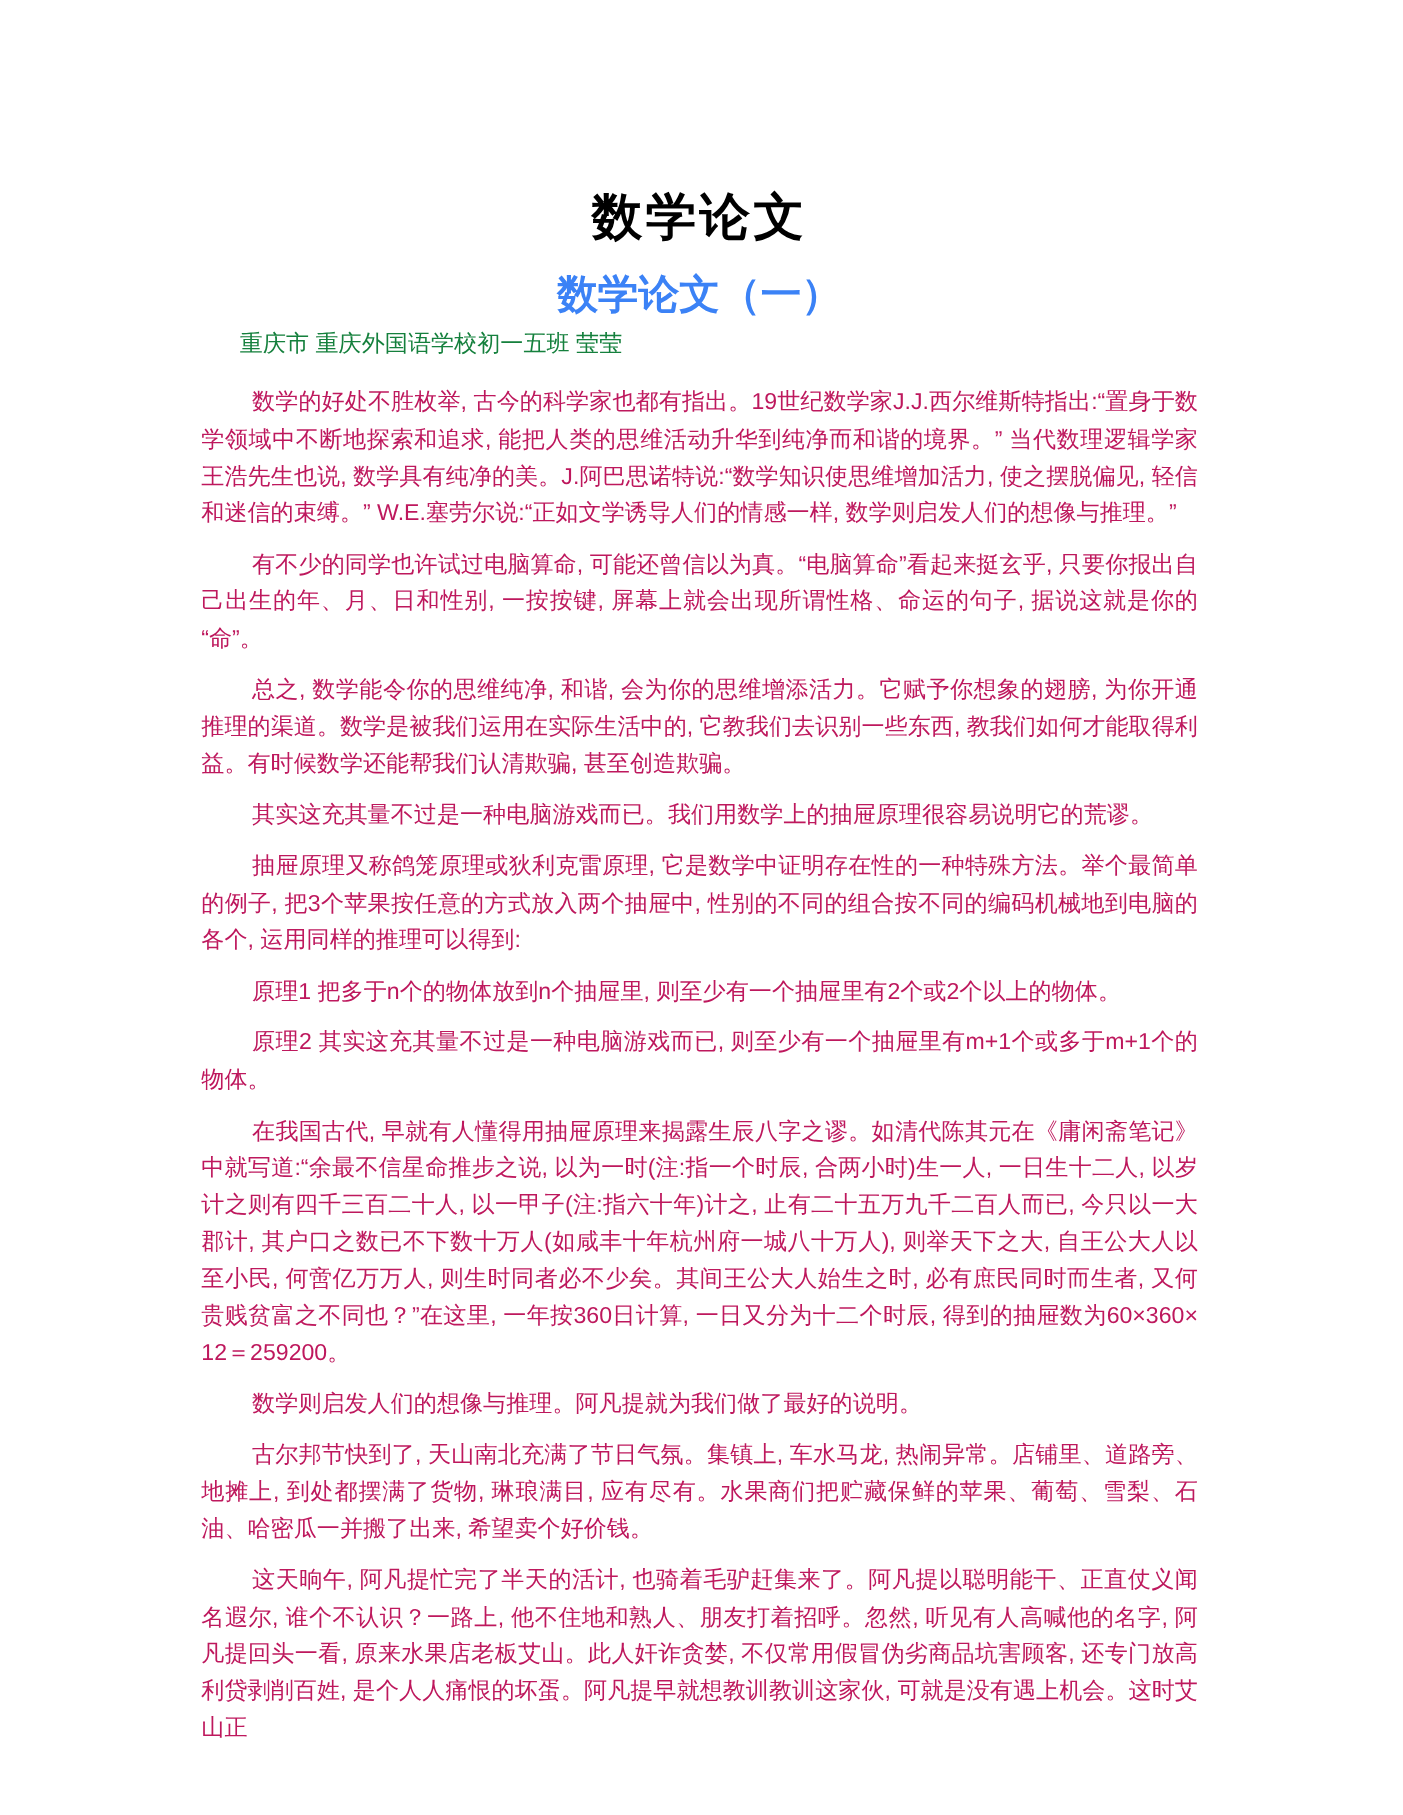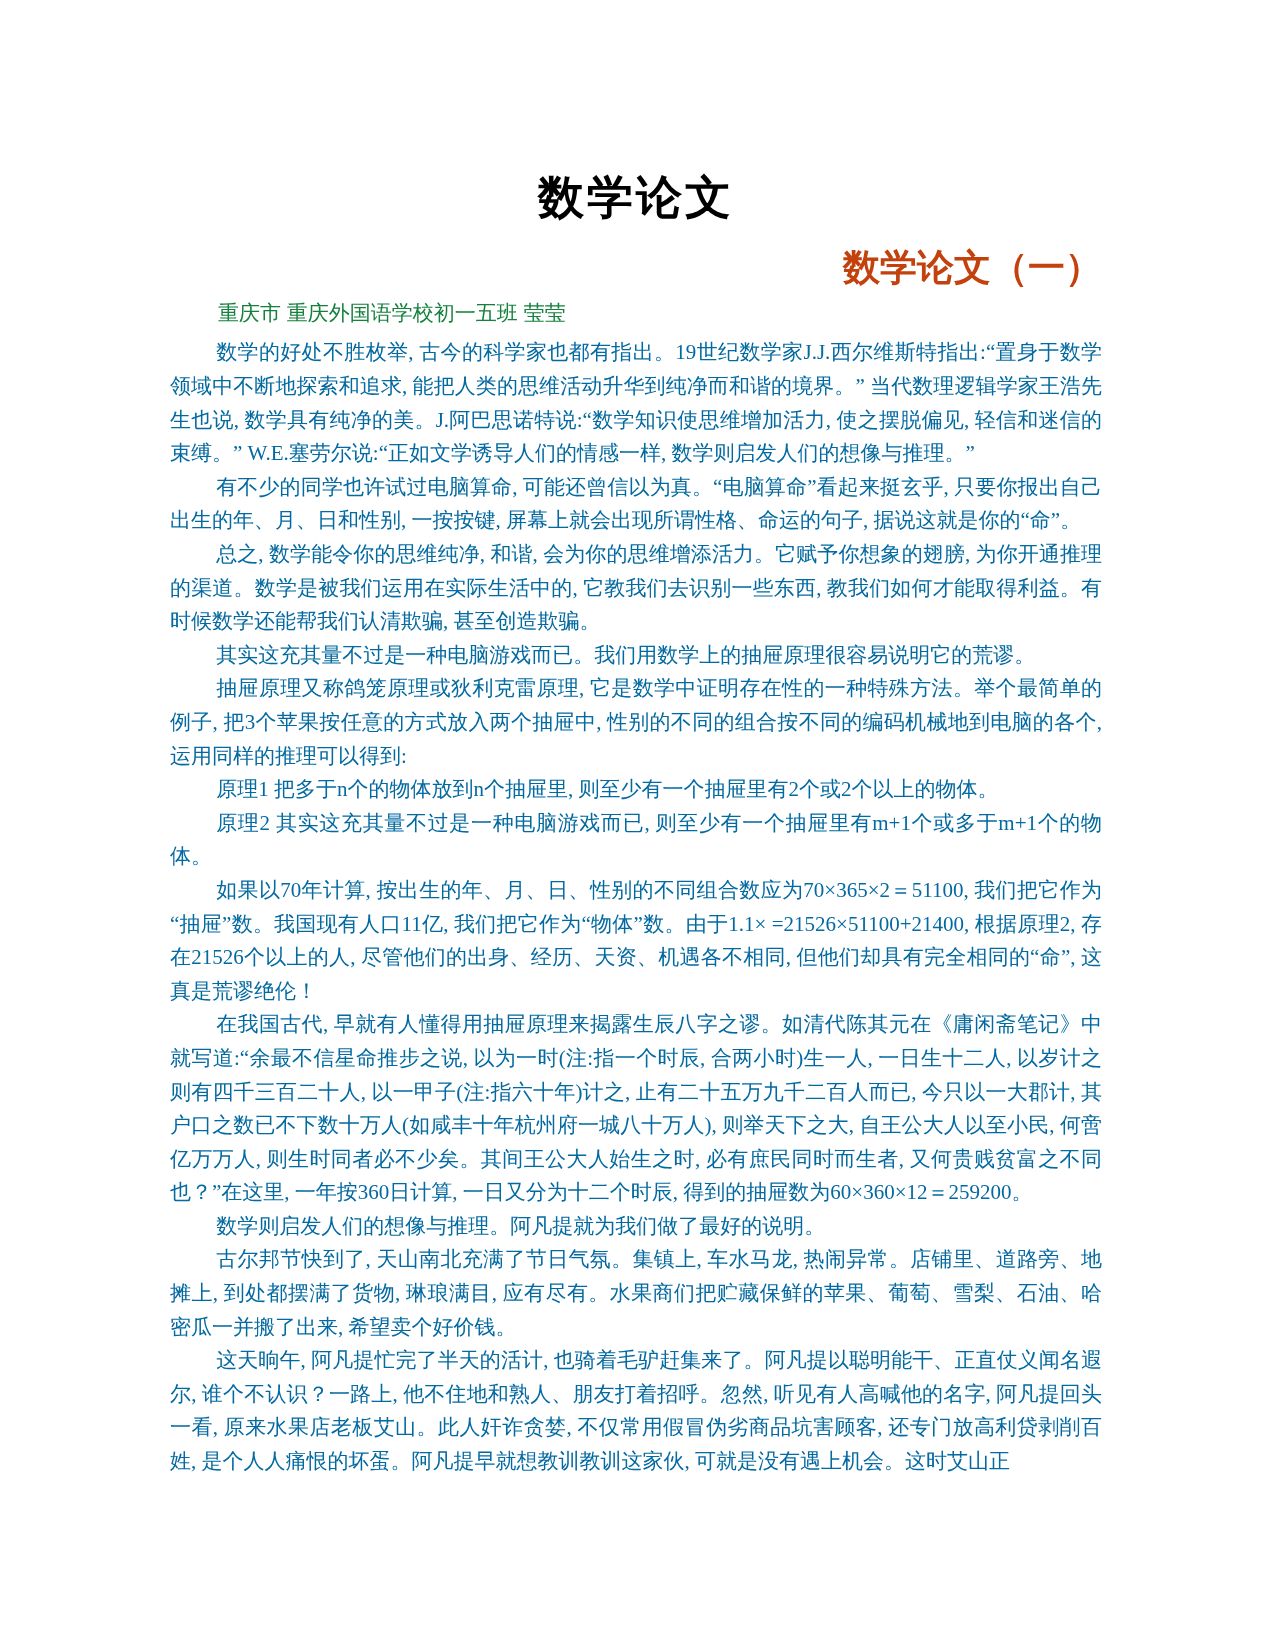--- a/index.html
+++ b/index.html
@@ -27,68 +27,66 @@
     text-align: center;
     font-size: 46px;
     line-height: 1.1;
     font-weight: 700;
     letter-spacing: 3px;
     color: #000000;
   }
   .section-heading {
     margin: 0;
     padding-top: 24px;
-    text-align: right;
+    text-align: center;
     font-size: 37px;
     line-height: 1.15;
     font-weight: 700;
-    color: #c2410c;
+    color: #3b82f6;
   }
   .byline {
     margin: 0;
     padding-top: 10px;
     padding-left: 48px;
     font-size: 21px;
     line-height: 1.3;
     font-weight: 400;
     color: #15803d;
   }
   .essay-body {
     padding-top: 10px;
   }
   .essay-body p {
-    margin: 0;
+    margin: 13px;
     font-size: 21px;
     line-height: 33.6px;
     text-align: justify;
     text-justify: inter-ideograph;
     text-indent: 2.2em;
     font-weight: 400;
-    color: #0369a1;
+    color: #be185d;
     word-break: break-all;
-    font-family: Liberation Serif, serif;
   }
 </style>
 </head>
 <body>
 
 <div class="page">
   <h1 class="doc-title">数学论文</h1>
 
   <h2 class="section-heading">数学论文（一）</h2>
 
   <p class="byline">重庆市 重庆外国语学校初一五班 莹莹</p>
 
   <div class="essay-body">
     <p>数学的好处不胜枚举, 古今的科学家也都有指出。19世纪数学家J.J.西尔维斯特指出:“置身于数学领域中不断地探索和追求, 能把人类的思维活动升华到纯净而和谐的境界。” 当代数理逻辑学家王浩先生也说, 数学具有纯净的美。J.阿巴思诺特说:“数学知识使思维增加活力, 使之摆脱偏见, 轻信和迷信的束缚。” W.E.塞劳尔说:“正如文学诱导人们的情感一样, 数学则启发人们的想像与推理。”</p>
     <p>有不少的同学也许试过电脑算命, 可能还曾信以为真。“电脑算命”看起来挺玄乎, 只要你报出自己出生的年、月、日和性别, 一按按键, 屏幕上就会出现所谓性格、命运的句子, 据说这就是你的“命”。</p>
     <p>总之, 数学能令你的思维纯净, 和谐, 会为你的思维增添活力。它赋予你想象的翅膀, 为你开通推理的渠道。数学是被我们运用在实际生活中的, 它教我们去识别一些东西, 教我们如何才能取得利益。有时候数学还能帮我们认清欺骗, 甚至创造欺骗。</p>
     <p>其实这充其量不过是一种电脑游戏而已。我们用数学上的抽屉原理很容易说明它的荒谬。</p>
     <p>抽屉原理又称鸽笼原理或狄利克雷原理, 它是数学中证明存在性的一种特殊方法。举个最简单的例子, 把3个苹果按任意的方式放入两个抽屉中, 性别的不同的组合按不同的编码机械地到电脑的各个, 运用同样的推理可以得到:</p>
     <p>原理1 把多于n个的物体放到n个抽屉里, 则至少有一个抽屉里有2个或2个以上的物体。</p>
     <p>原理2 其实这充其量不过是一种电脑游戏而已, 则至少有一个抽屉里有m+1个或多于m+1个的物体。</p>
-    <p>如果以70年计算, 按出生的年、月、日、性别的不同组合数应为70×365×2＝51100, 我们把它作为“抽屉”数。我国现有人口11亿, 我们把它作为“物体”数。由于1.1× =21526×51100+21400, 根据原理2, 存在21526个以上的人, 尽管他们的出身、经历、天资、机遇各不相同, 但他们却具有完全相同的“命”, 这真是荒谬绝伦！</p>
     <p>在我国古代, 早就有人懂得用抽屉原理来揭露生辰八字之谬。如清代陈其元在《庸闲斋笔记》中就写道:“余最不信星命推步之说, 以为一时(注:指一个时辰, 合两小时)生一人, 一日生十二人, 以岁计之则有四千三百二十人, 以一甲子(注:指六十年)计之, 止有二十五万九千二百人而已, 今只以一大郡计, 其户口之数已不下数十万人(如咸丰十年杭州府一城八十万人), 则举天下之大, 自王公大人以至小民, 何啻亿万万人, 则生时同者必不少矣。其间王公大人始生之时, 必有庶民同时而生者, 又何贵贱贫富之不同也？”在这里, 一年按360日计算, 一日又分为十二个时辰, 得到的抽屉数为60×360×12＝259200。</p>
     <p>数学则启发人们的想像与推理。阿凡提就为我们做了最好的说明。</p>
     <p>古尔邦节快到了, 天山南北充满了节日气氛。集镇上, 车水马龙, 热闹异常。店铺里、道路旁、地摊上, 到处都摆满了货物, 琳琅满目, 应有尽有。水果商们把贮藏保鲜的苹果、葡萄、雪梨、石油、哈密瓜一并搬了出来, 希望卖个好价钱。</p>
     <p>这天晌午, 阿凡提忙完了半天的活计, 也骑着毛驴赶集来了。阿凡提以聪明能干、正直仗义闻名遐尔, 谁个不认识？一路上, 他不住地和熟人、朋友打着招呼。忽然, 听见有人高喊他的名字, 阿凡提回头一看, 原来水果店老板艾山。此人奸诈贪婪, 不仅常用假冒伪劣商品坑害顾客, 还专门放高利贷剥削百姓, 是个人人痛恨的坏蛋。阿凡提早就想教训教训这家伙, 可就是没有遇上机会。这时艾山正</p>
   </div>
 </div>
 
 </body></html>

